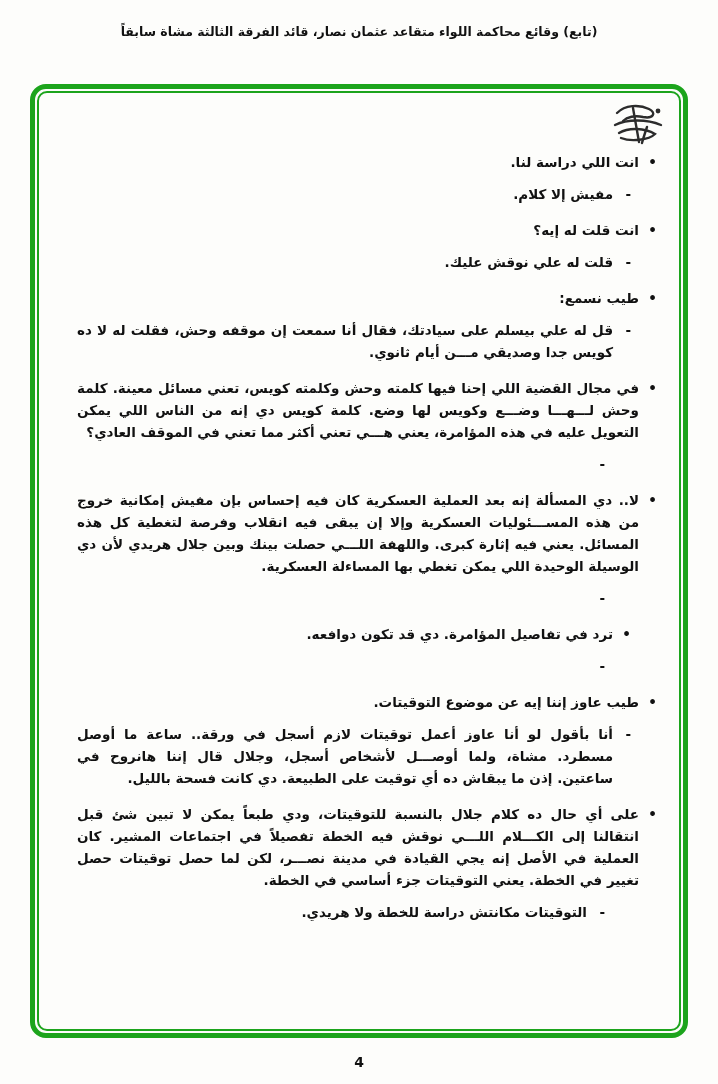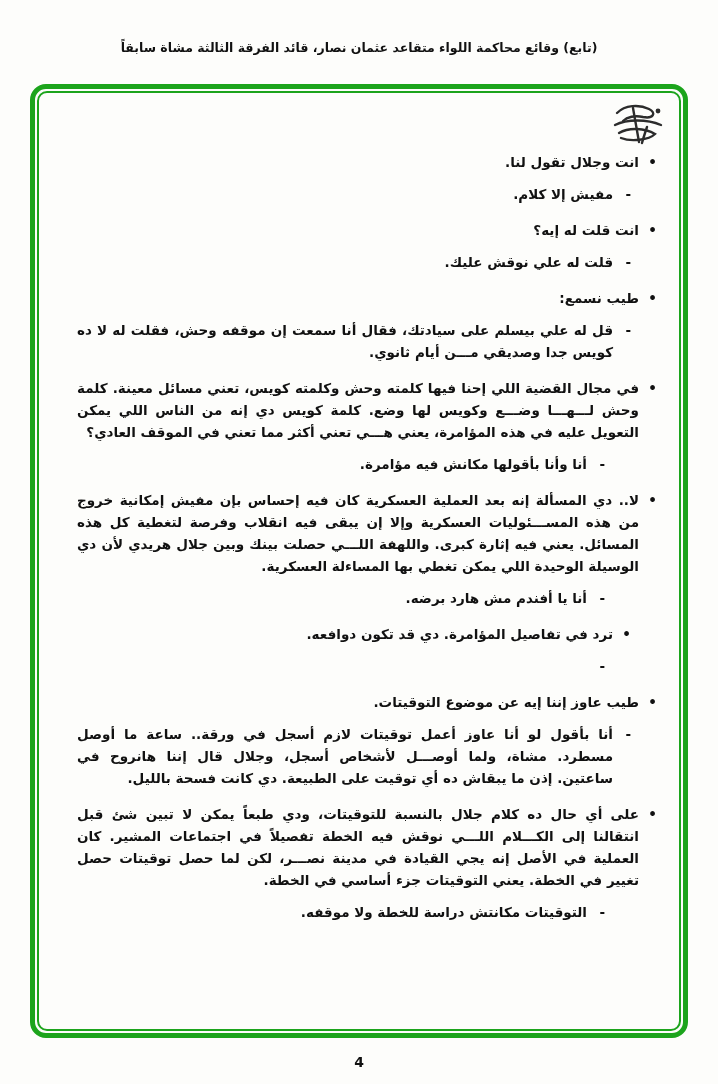--- a/index.html
+++ b/index.html
@@ -13,21 +13,21 @@
     width: 718px;
     height: 1084px;
     position: relative;
     background: var(--page-bg);
     font-family: "DejaVu Sans", sans-serif;
     color: var(--ink);
     overflow: hidden;
   }
   .page-header {
     position: absolute;
-    top: 40px;
+    top: 24px;
     left: 0;
     width: 100%;
     text-align: center;
     direction: rtl;
     font-size: 12.5px;
     font-weight: 700;
     letter-spacing: 0.2px;
   }
   .frame-outer {
     position: absolute;
@@ -104,21 +104,21 @@
         <path d="M10 32 C 20 26, 36 27, 46 33 C 40 39, 22 41, 12 37"></path>
         <path d="M24 7 C 26 18, 28 30, 30 41"></path>
         <path d="M38 26 C 36 32, 34 38, 33 42"></path>
       </g>
       <circle cx="49" cy="10" r="2.4" fill="#161616"></circle>
     </svg>
 
     <div class="content">
         <div class="item q" style="padding-right: 0px;">
           <span class="marker">•</span>
-          <div class="txt">انت وجلال تقول لنا.</div>
+          <div class="txt">انت اللي دراسة لنا.</div>
         </div>
         <div class="item a" style="padding-right: 26px;">
           <span class="marker">-</span>
           <div class="txt">مفيش إلا كلام.</div>
         </div>
         <div class="item q" style="padding-right: 0px;">
           <span class="marker">•</span>
           <div class="txt">انت قلت له إيه؟</div>
         </div>
         <div class="item a" style="padding-right: 26px;">
@@ -132,29 +132,27 @@
         <div class="item a" style="padding-right: 26px;">
           <span class="marker">-</span>
           <div class="txt">قل له علي بيسلم على سيادتك، فقال أنا سمعت إن موقفه وحش، فقلت له لا ده كويس جدا وصديقي مـــن أيام ثانوي.</div>
         </div>
         <div class="item q" style="padding-right: 0px;">
           <span class="marker">•</span>
           <div class="txt">في مجال القضية اللي إحنا فيها كلمته وحش وكلمته كويس، تعني مسائل معينة. كلمة وحش لـــهـــا وضـــع وكويس لها وضع. كلمة كويس دي إنه من الناس اللي يمكن التعويل عليه في هذه المؤامرة، يعني هـــي تعني أكثر مما تعني في الموقف العادي؟</div>
         </div>
         <div class="item a" style="padding-right: 52px;">
           <span class="marker">-</span>
-          <div class="txt">أنا وأنا بأقولها مكانش فيه مؤامرة.</div>
         </div>
         <div class="item q" style="padding-right: 0px;">
           <span class="marker">•</span>
           <div class="txt">لا.. دي المسألة إنه بعد العملية العسكرية كان فيه إحساس بإن مفيش إمكانية خروج من هذه المســـئوليات العسكرية وإلا إن يبقى فيه انقلاب وفرصة لتغطية كل هذه المسائل. يعني فيه إثارة كبرى. واللهفة اللـــي حصلت بينك وبين جلال هريدي لأن دي الوسيلة الوحيدة اللي يمكن تغطي بها المساءلة العسكرية.</div>
         </div>
         <div class="item a" style="padding-right: 52px;">
           <span class="marker">-</span>
-          <div class="txt">أنا يا أفندم مش هارد برضه.</div>
         </div>
         <div class="item q" style="padding-right: 26px;">
           <span class="marker">•</span>
           <div class="txt">ترد في تفاصيل المؤامرة. دي قد تكون دوافعه.</div>
         </div>
         <div class="item a" style="padding-right: 52px;">
           <span class="marker">-</span>
         </div>
         <div class="item q" style="padding-right: 0px;">
           <span class="marker">•</span>
@@ -163,19 +161,19 @@
         <div class="item a" style="padding-right: 26px;">
           <span class="marker">-</span>
           <div class="txt">أنا بأقول لو أنا عاوز أعمل توقيتات لازم أسجل في ورقة.. ساعة ما أوصل مسطرد. مشاة، ولما أوصـــل لأشخاص أسجل، وجلال قال إننا هانروح في ساعتين. إذن ما يبقاش ده أي توقيت على الطبيعة. دي كانت فسحة بالليل.</div>
         </div>
         <div class="item q" style="padding-right: 0px;">
           <span class="marker">•</span>
           <div class="txt">على أي حال ده كلام جلال بالنسبة للتوقيتات، ودي طبعاً يمكن لا تبين شئ قبل انتقالنا إلى الكـــلام اللـــي نوقش فيه الخطة تفصيلاً في اجتماعات المشير. كان العملية في الأصل إنه يجي القيادة في مدينة نصـــر، لكن لما حصل توقيتات حصل تغيير في الخطة. يعني التوقيتات جزء أساسي في الخطة.</div>
         </div>
         <div class="item a" style="padding-right: 52px;">
           <span class="marker">-</span>
-          <div class="txt">التوقيتات مكانتش دراسة للخطة ولا موقفه.</div>
+          <div class="txt">التوقيتات مكانتش دراسة للخطة ولا هريدي.</div>
         </div>
       </div>
   </div>
 </div>
 
 <div class="page-number">4</div>
 
 </body></html>

